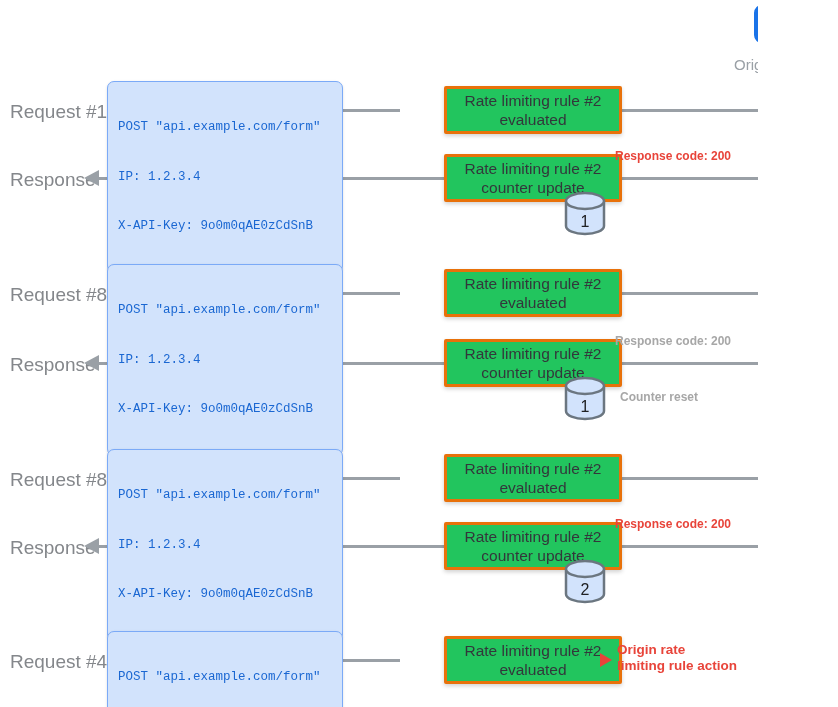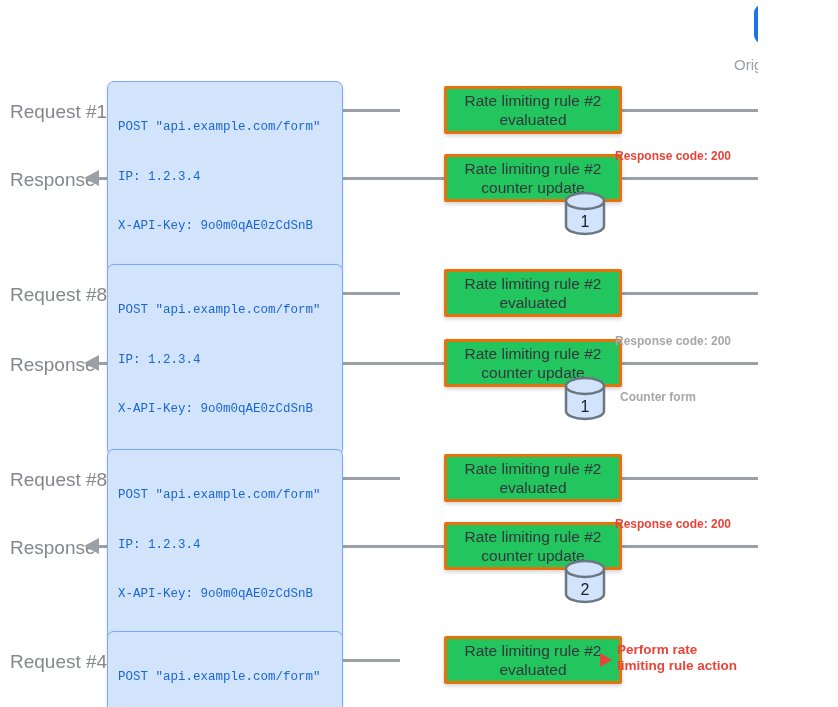--- a/index.html
+++ b/index.html
@@ -128,21 +128,21 @@
   <div class="rule-box" style="top:339px">
     <div>Rate limiting rule #2</div>
     <div>counter update</div>
   </div>
   <div class="note grey" style="left:615px;top:334px">Response code: 200</div>
   <svg class="cyl" style="left:562px;top:375px" viewBox="0 0 46 48">
     <path d="M4 11 V36 a19 8 0 0 0 38 0 V11" fill="#d2e3fc" stroke="#6b7680" stroke-width="2.5"></path>
     <ellipse cx="23" cy="11" rx="19" ry="8" fill="#d2e3fc" stroke="#6b7680" stroke-width="2.5"></ellipse>
     <text x="23" y="37" text-anchor="middle">1</text>
   </svg>
-  <div class="note grey" style="left:620px;top:390px">Counter form</div>
+  <div class="note grey" style="left:620px;top:390px">Counter reset</div>
 
   <div class="row-label" style="top:469px">Request #8</div>
   <div class="req-box" style="top:449px">
     <div>POST "api.example.com/form"</div>
     <div>IP: 1.2.3.4</div>
     <div>X-API-Key: 9o0m0qAE0zCdSnB</div>
   </div>
   <div class="hline" style="left:343px;top:476.5px;width:57px"></div>
   <div class="hline" style="left:578px;top:476.5px;width:196px"></div>
   <div class="rule-box" style="top:454px">
@@ -171,17 +171,17 @@
     
   </div>
   <div class="hline" style="left:343px;top:658.5px;width:57px"></div>
   <div class="rule-box" style="top:636px">
     <div>Rate limiting rule #2</div>
     <div>evaluated</div>
   </div>
   <div class="hline" style="left:578px;top:658.5px;width:22px"></div>
   <div class="arrow-right-red" style="left:600px;top:653px"></div>
   <div class="action-note">
-    <div>Perform rate</div>
+    <div>Origin rate</div>
     <div>limiting rule action</div>
   </div>
 
 </div>
 
 </body></html>

